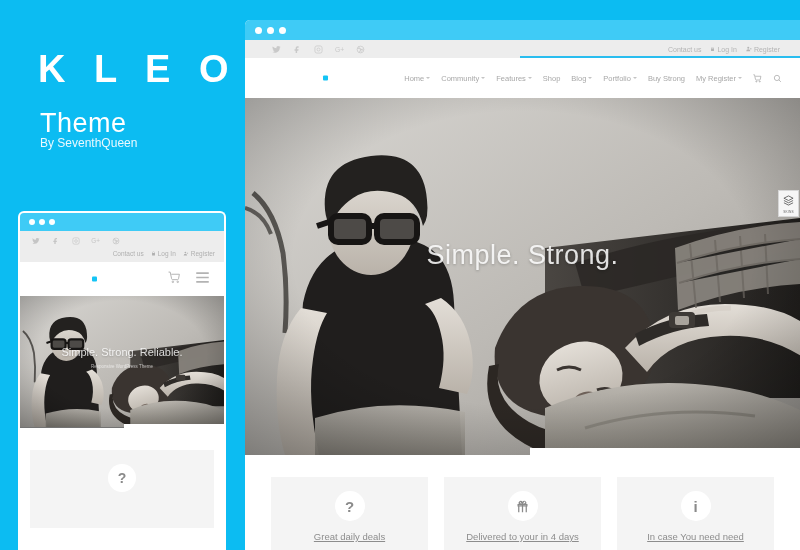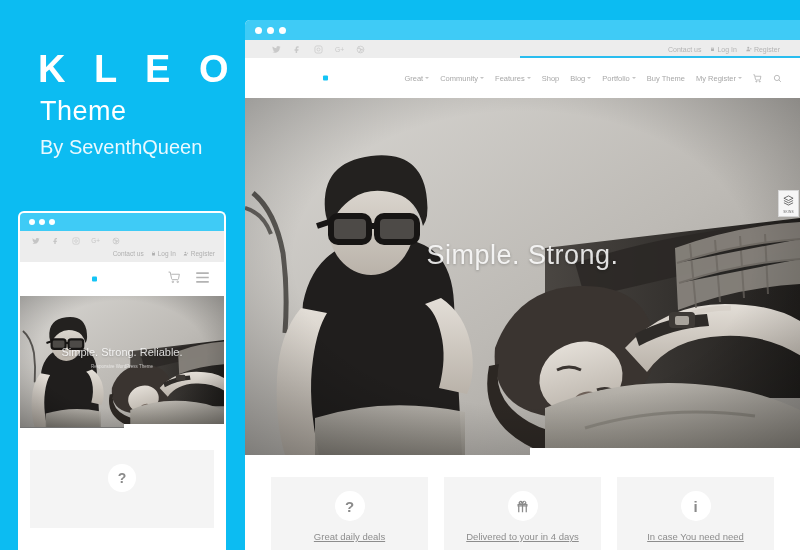--- a/index.html
+++ b/index.html
@@ -11,26 +11,26 @@
   .stage { position: relative; width: 800px; height: 550px; background: #0cbcf2; }
 
   
   .brand { position: absolute; left: 0; top: 0; width: 245px; height: 200px; color: #fff; padding-left: 42px; }
   .brand-title {
     position: absolute; left: 38px; top: 50px;
     font-size: 38px; font-weight: bold; letter-spacing: 9px; line-height: 1;
     color: #ffffff;
   }
   .brand-sub {
-    position: absolute; left: 40px; top: 96px;
+    position: absolute; left: 40px; top: 108px;
     font-size: 27px; font-weight: 300; letter-spacing: 0.5px; color: #ffffff;
   }
   .brand-by {
     position: absolute; left: 40px; top: 136px;
-    font-size: 20px; font-weight: 400; color: #eaf9ff;
+    font-size: 12px; font-weight: 400; color: #eaf9ff;
   }
 
   
   .win { position: absolute; background: #fff; overflow: hidden; }
   .win-chrome {
     background: #3fcbf6; height: 20px; display: flex; align-items: center;
     padding-left: 10px; gap: 5px;
   }
   .win-chrome.small { height: 18px; padding-left: 9px; gap: 4px; }
   .dot { width: 7px; height: 7px; border-radius: 50%; background: #ffffff; }
@@ -236,21 +236,21 @@
           <span>Register</span>
         </span>
       </div>
       <div class="topbar-accent"></div>
     </div>
 
     <div class="navbar">
       <div class="logo-dot"></div>
       <div class="nav-items">
         <span class="nav-item">
-          <span>Great</span>
+          <span>Home</span>
           <i class="caret"></i>
         </span>
         <span class="nav-item">
           <span>Community</span>
           <i class="caret"></i>
         </span>
         <span class="nav-item">
           <span>Features</span>
           <i class="caret"></i>
         </span>
@@ -259,21 +259,21 @@
         </span>
         <span class="nav-item">
           <span>Blog</span>
           <i class="caret"></i>
         </span>
         <span class="nav-item">
           <span>Portfolio</span>
           <i class="caret"></i>
         </span>
         <span class="nav-item">
-          <span>Buy Theme</span>
+          <span>Buy Strong</span>
         </span>
         <span class="nav-item">
           <span>My Register</span>
           <i class="caret"></i>
         </span>
         <span class="nav-icon">
           <svg width="9" height="9" viewBox="0 0 24 24" fill="none" stroke="currentColor" stroke-width="2">
               <circle cx="9" cy="20" r="1.4"></circle>
               <circle cx="18" cy="20" r="1.4"></circle>
               <path d="M1 2h3l2.7 12.4a2 2 0 002 1.6h8.7a2 2 0 002-1.6L21 6H6"></path>

